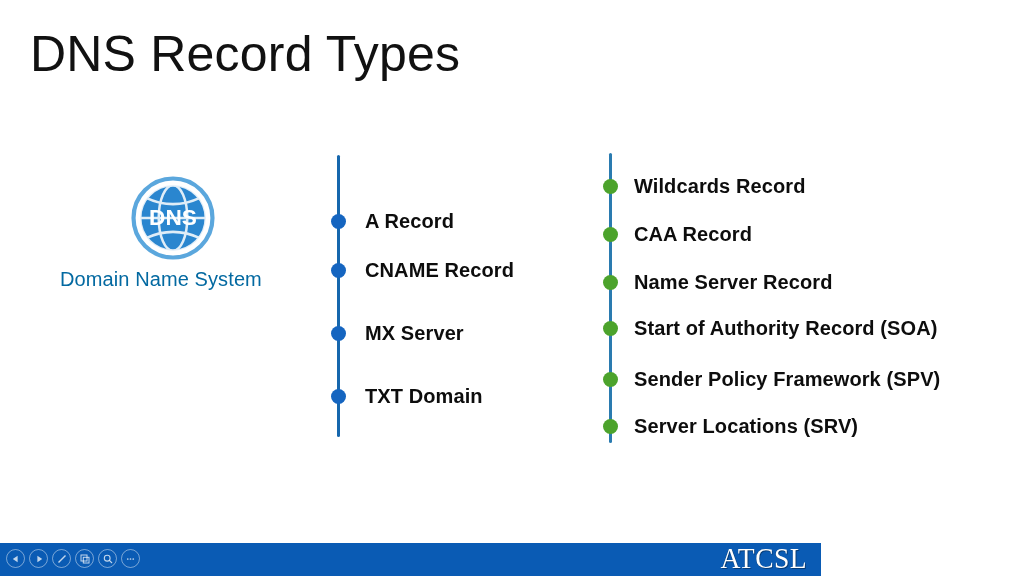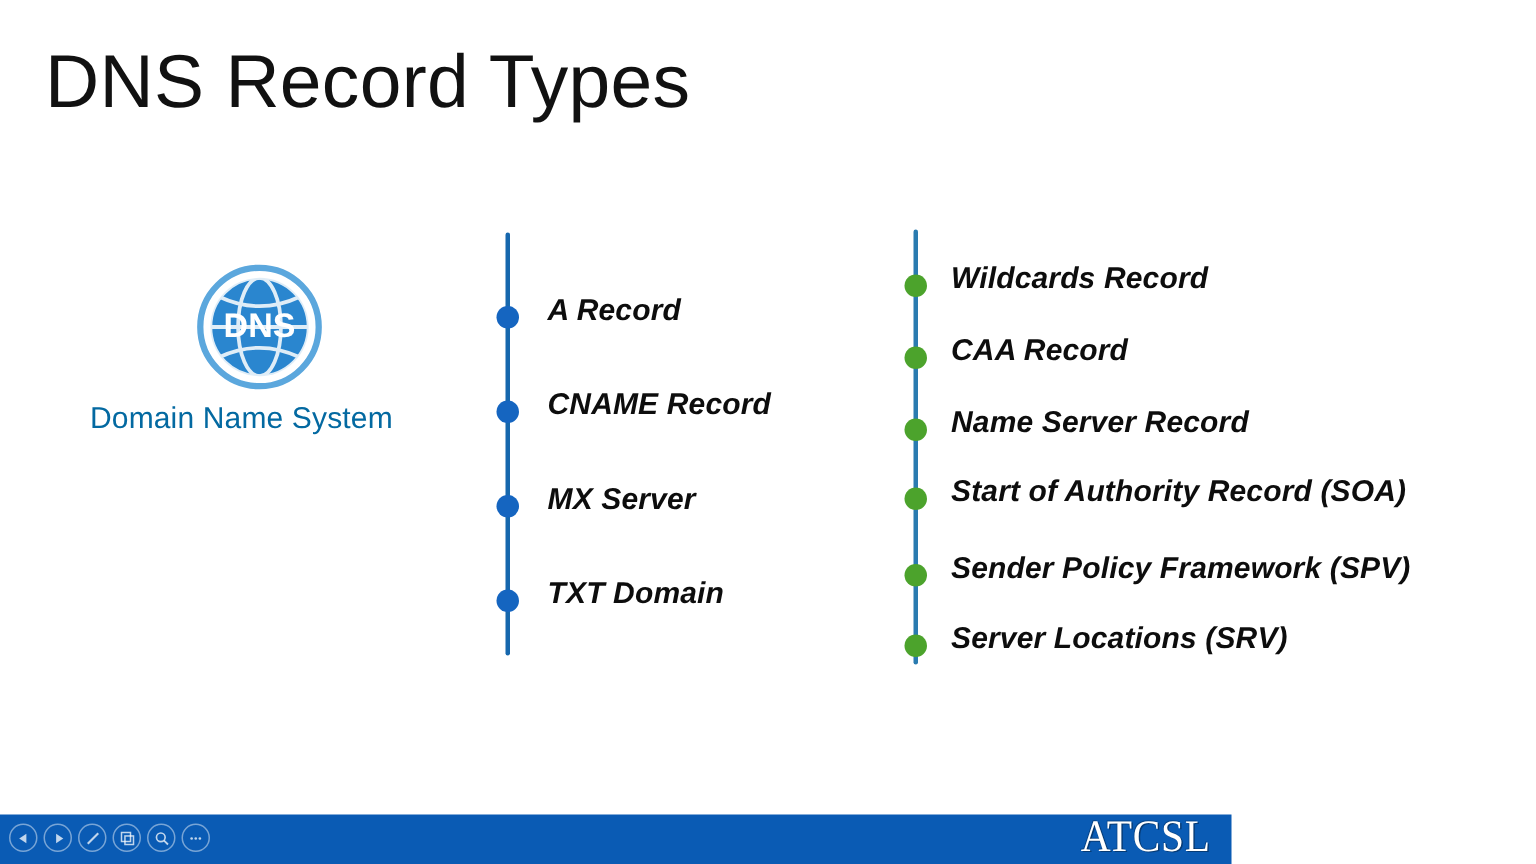--- a/index.html
+++ b/index.html
@@ -65,23 +65,22 @@
   .timeline .axis {
     position: absolute;
     left: 0;
     top: 0;
     width: 3px;
     border-radius: 2px;
   }
   .tl-item {
     position: absolute;
     display: flex;
-    align-items: flex-end;
+    align-items: center;
     white-space: nowrap;
-    font-style: italic;
   }
   .tl-dot {
     position: absolute;
     border-radius: 50%;
   }
   .tl-label {
     font-weight: 700;
     color: #0d0d0d;
     letter-spacing: 0.1px;
   }
@@ -192,21 +191,21 @@
         <path d="M18 74 Q50 59 82 74"></path>
       </g>
       <text x="50" y="58" text-anchor="middle" font-family="Liberation Sans, sans-serif" font-size="27" font-weight="bold" fill="#ffffff">DNS</text>
     </svg>
     <div class="dns-caption">Domain Name System</div>
   </div>
 
   <div class="timeline" id="timeline-left">
     <div class="axis"></div>
 
-    <div class="tl-item" style="top:41px;">
+    <div class="tl-item" style="top:55px;">
       <span class="tl-dot"></span>
       <span class="tl-label">A Record</span>
     </div>
     <div class="tl-item" style="top:104px;">
       <span class="tl-dot"></span>
       <span class="tl-label">CNAME Record</span>
     </div>
     <div class="tl-item" style="top:167px;">
       <span class="tl-dot"></span>
       <span class="tl-label">MX Server</span>

